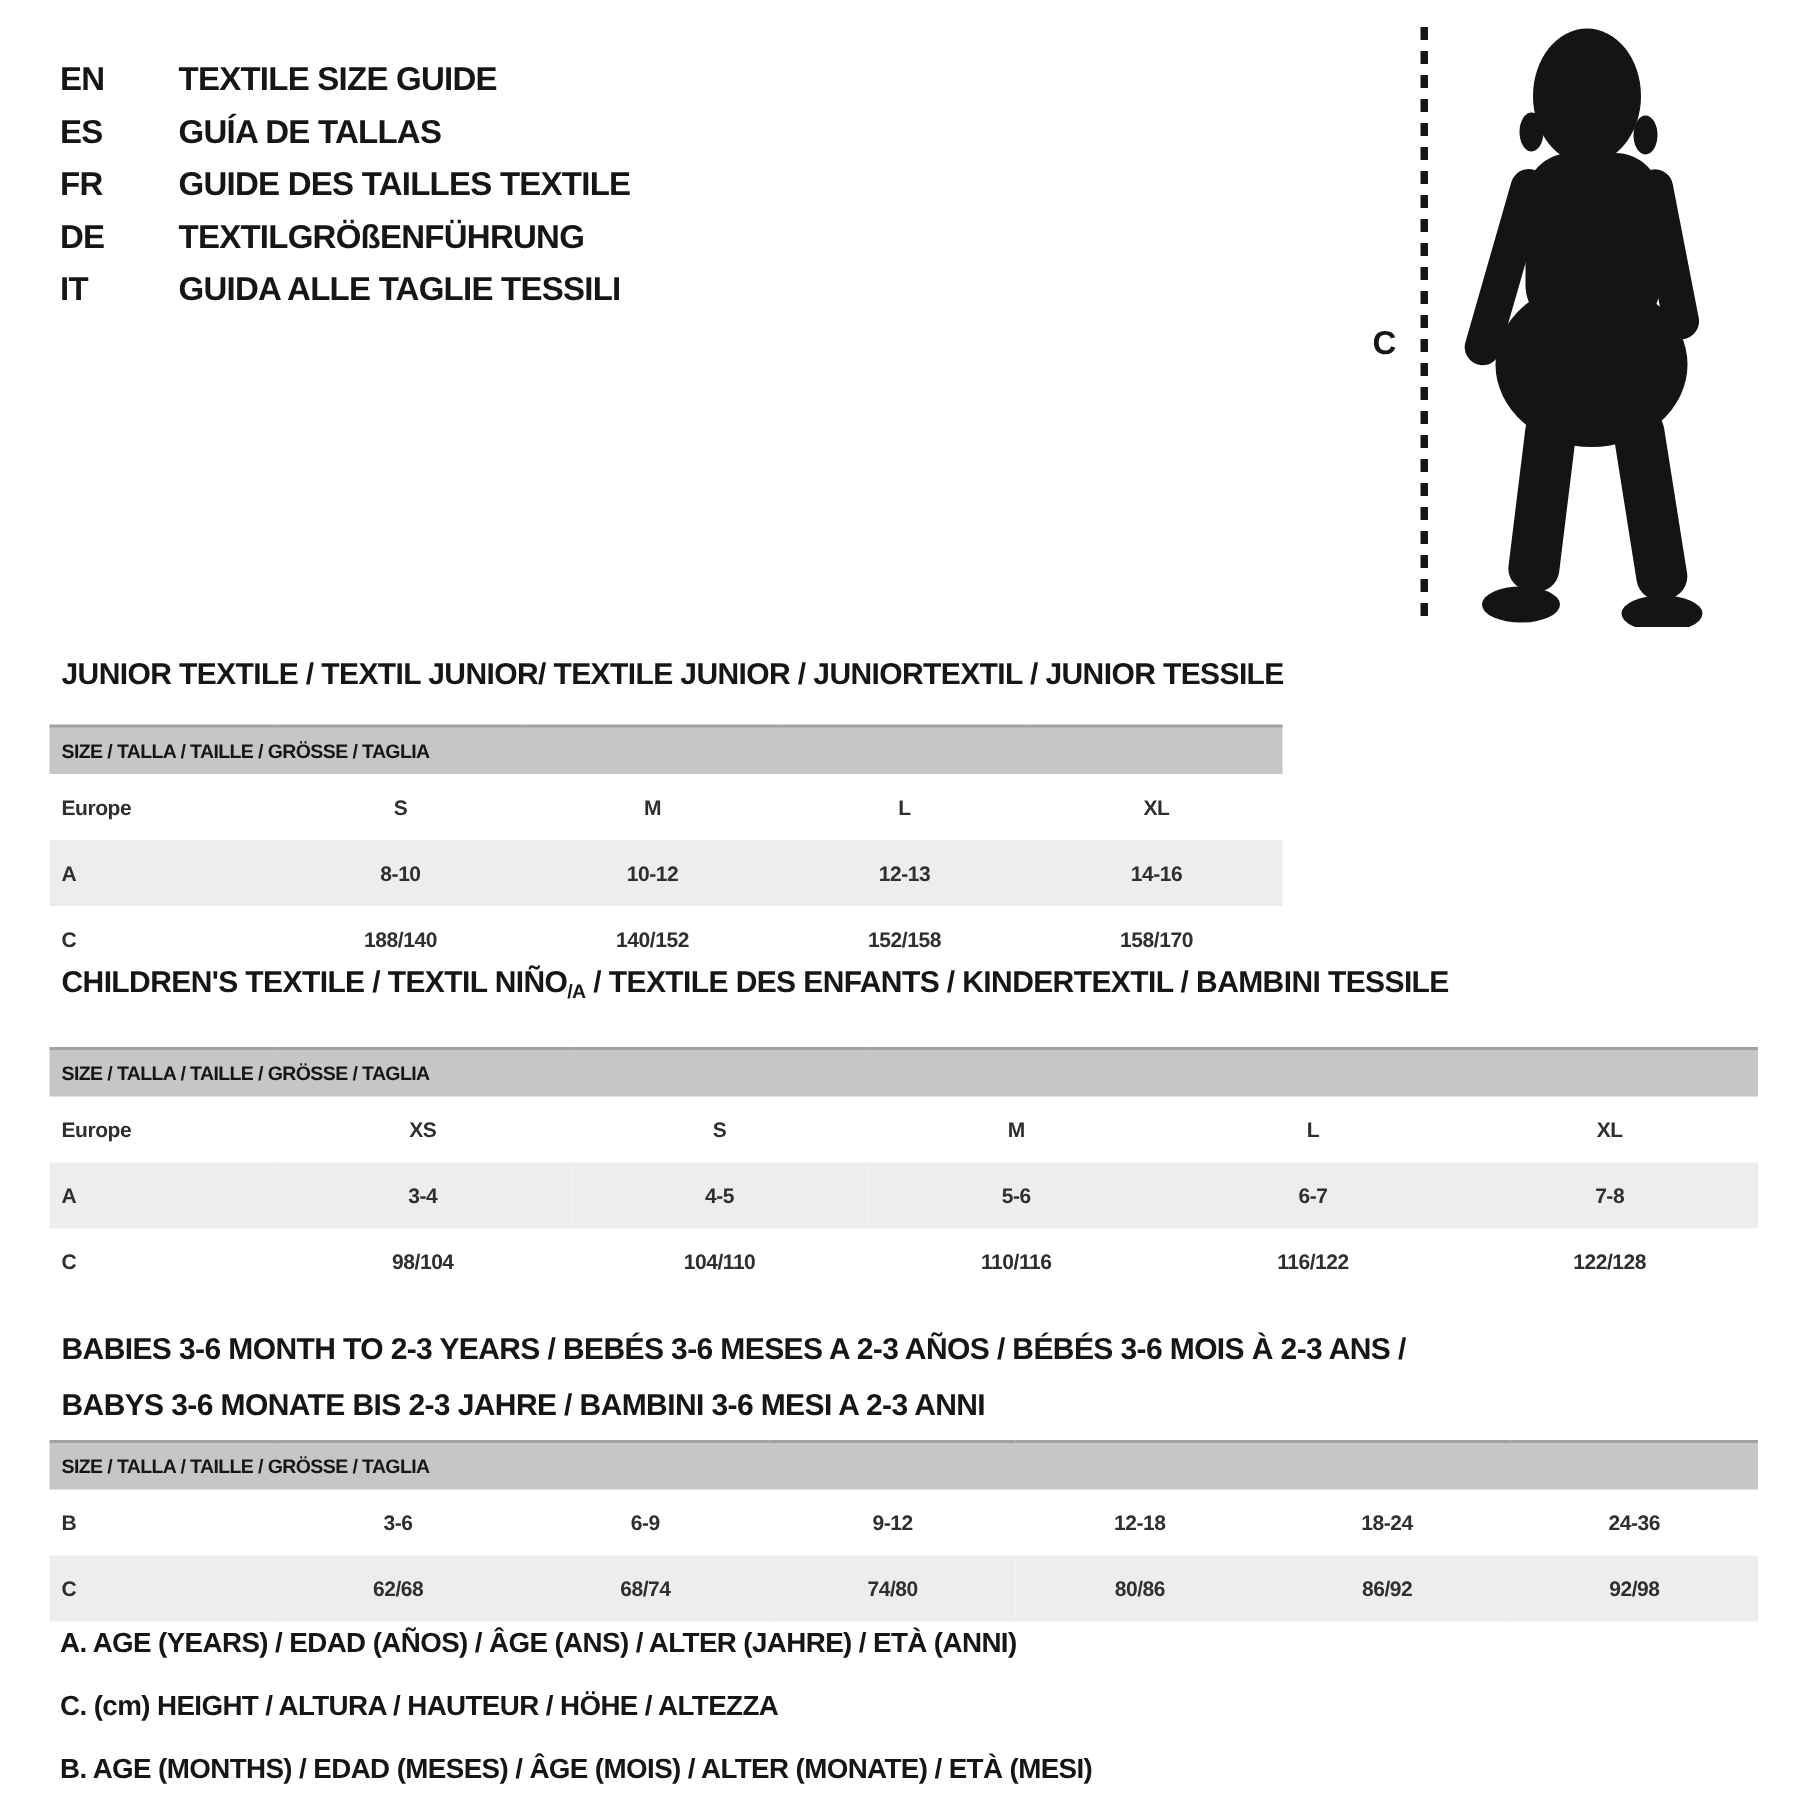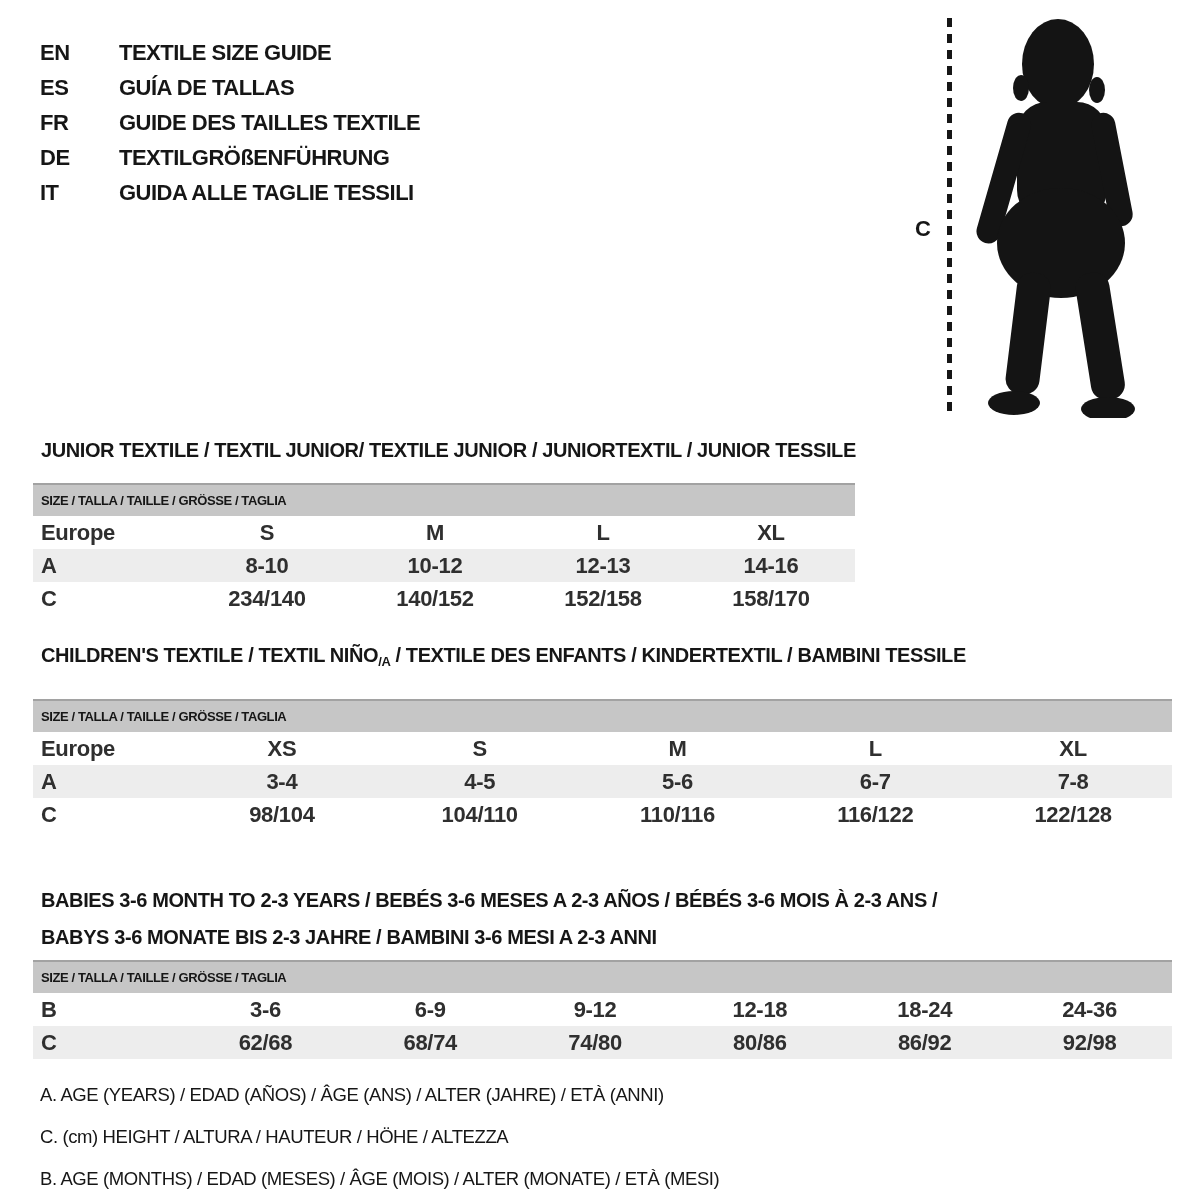--- a/index.html
+++ b/index.html
@@ -41,30 +41,30 @@
   .sec-junior   .size-table { margin-top:20px; }
   .sec-children .size-table { margin-top:24px; }
   .sec-babies   .size-table { margin-top:4px; }
   .label-col { width:150px; }
   .header-cell {
     background:var(--bar-bg,#c6c6c6); border-top:2px solid #a2a2a2;
     font-size:13px; font-weight:bold; text-align:left;
     padding:3px 8px; height:25px; letter-spacing:-0.4px; white-space:nowrap;
   }
   .size-table tbody td {
-    height:33px; font-size:22px; font-weight:bold; color:#2f2f2f;
+    height:44px; font-size:14px; font-weight:bold; color:#2f2f2f;
     text-align:center; letter-spacing:-0.3px; padding:0;
   }
   .size-table td.row-label { text-align:left; padding-left:8px; }
   .size-table tr.shaded td { background:var(--row-shaded,#ededed); }
 
   
   .footnotes { position:absolute; left:40px; top:1074px; }
   .footnote {
-    font-weight:normal; font-size:18.5px; line-height:42px;
+    font-weight:bold; font-size:18.5px; line-height:42px;
     letter-spacing:-0.4px; white-space:nowrap;
   }
 </style>
 </head>
 <body>
 
 <div class="page" style="--ink: #161616; --bar-bg: #c6c6c6; --row-shaded: #ededed;">
 
   <div class="lang-block">
       <div class="lang-row">
@@ -134,21 +134,21 @@
             </tr>
             <tr class="shaded">
               <td class="row-label">A</td>
               <td>8-10</td>
               <td>10-12</td>
               <td>12-13</td>
               <td>14-16</td>
             </tr>
             <tr>
               <td class="row-label">C</td>
-              <td>234/140</td>
+              <td>188/140</td>
               <td>140/152</td>
               <td>152/158</td>
               <td>158/170</td>
             </tr>
           </tbody>
         </table>
       </div>
       <div class="section sec-children">
         <div class="sec-title"><span>CHILDREN'S TEXTILE / TEXTIL NIÑO</span><span class="sub">/A</span><span> / TEXTILE DES ENFANTS / KINDERTEXTIL / BAMBINI TESSILE</span></div>
         <table class="size-table">

